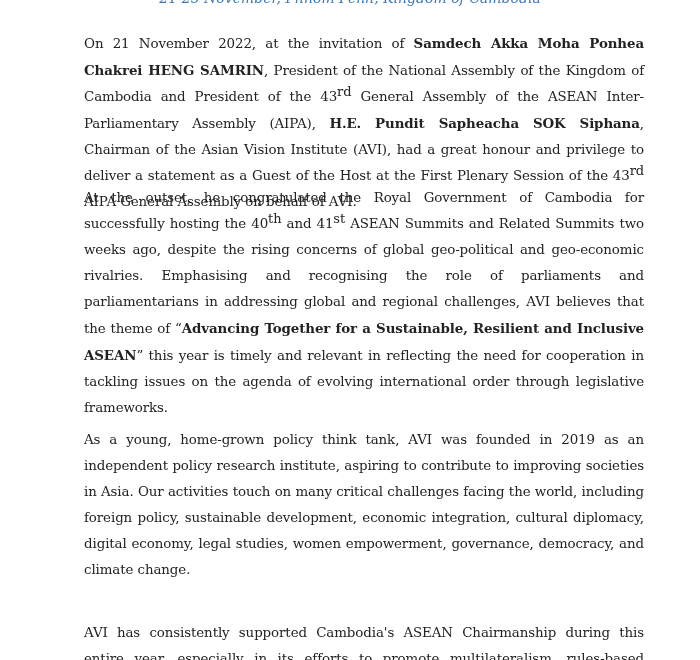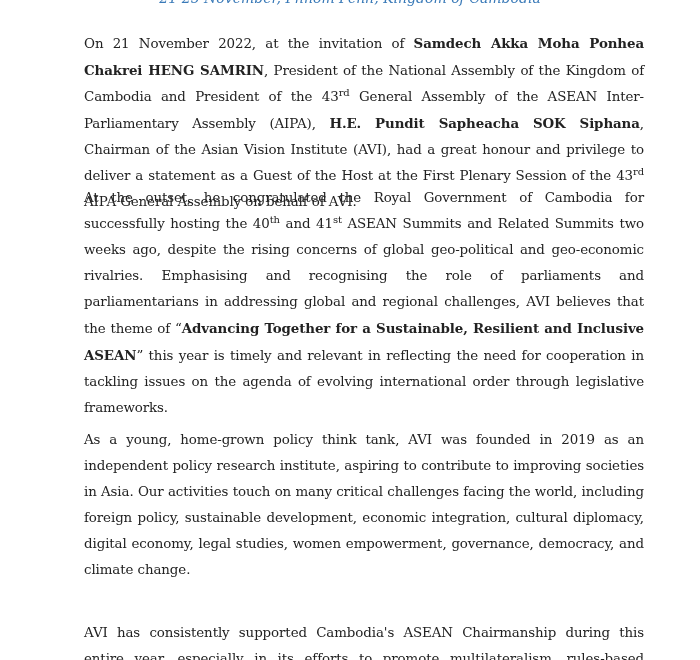--- a/index.html
+++ b/index.html
@@ -13,21 +13,21 @@
     position: absolute; left: 0; width: 700px; top: -10px;
     text-align: center; font-style: italic; color: #3a7ab8;
     font-size: 14px; line-height: 16px; white-space: nowrap;
   }
   .para {
     position: absolute; left: 84px; width: 560px;
     font-size: 13.4px; line-height: 26px; text-align: justify;
     letter-spacing: -0.1px; margin: 0;
   }
   .para b { font-weight: bold; }
-  sup { font-size: 10px; line-height: 0; vertical-align: 5px; }
+  sup { font-size: 13px; line-height: 0; vertical-align: 5px; }
   #p1 { top: 30px; }
   #p2 { top: 185px; }
   #p3 { top: 427px; }
   #p4 { top: 620px; }
 </style>
 </head>
 <body>
 
 <div class="page">
 

